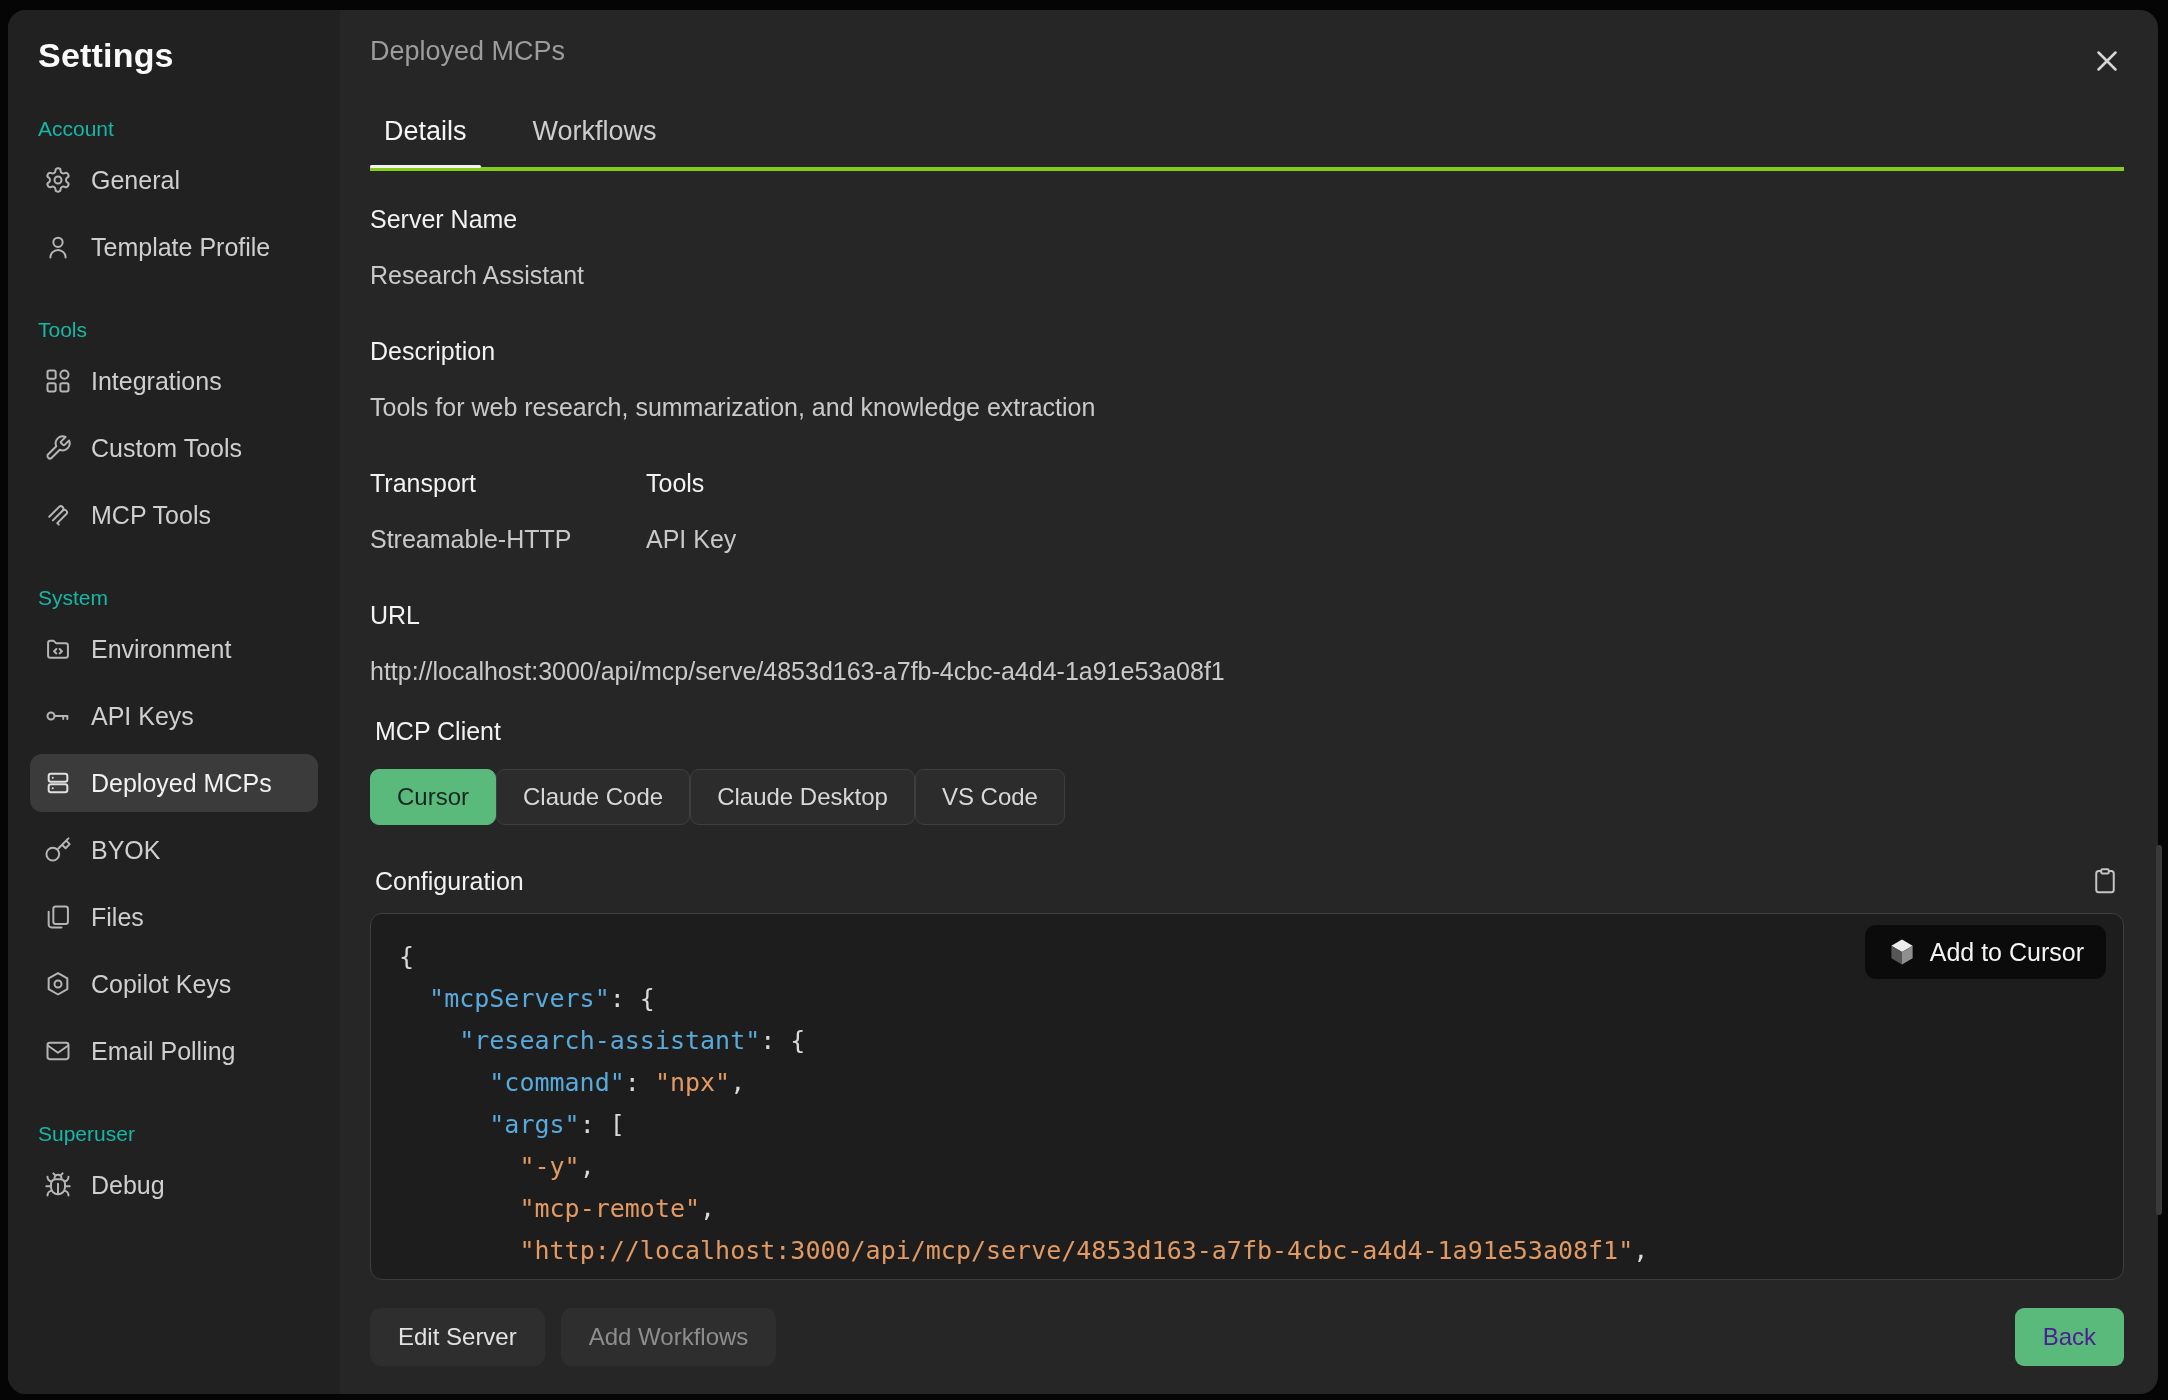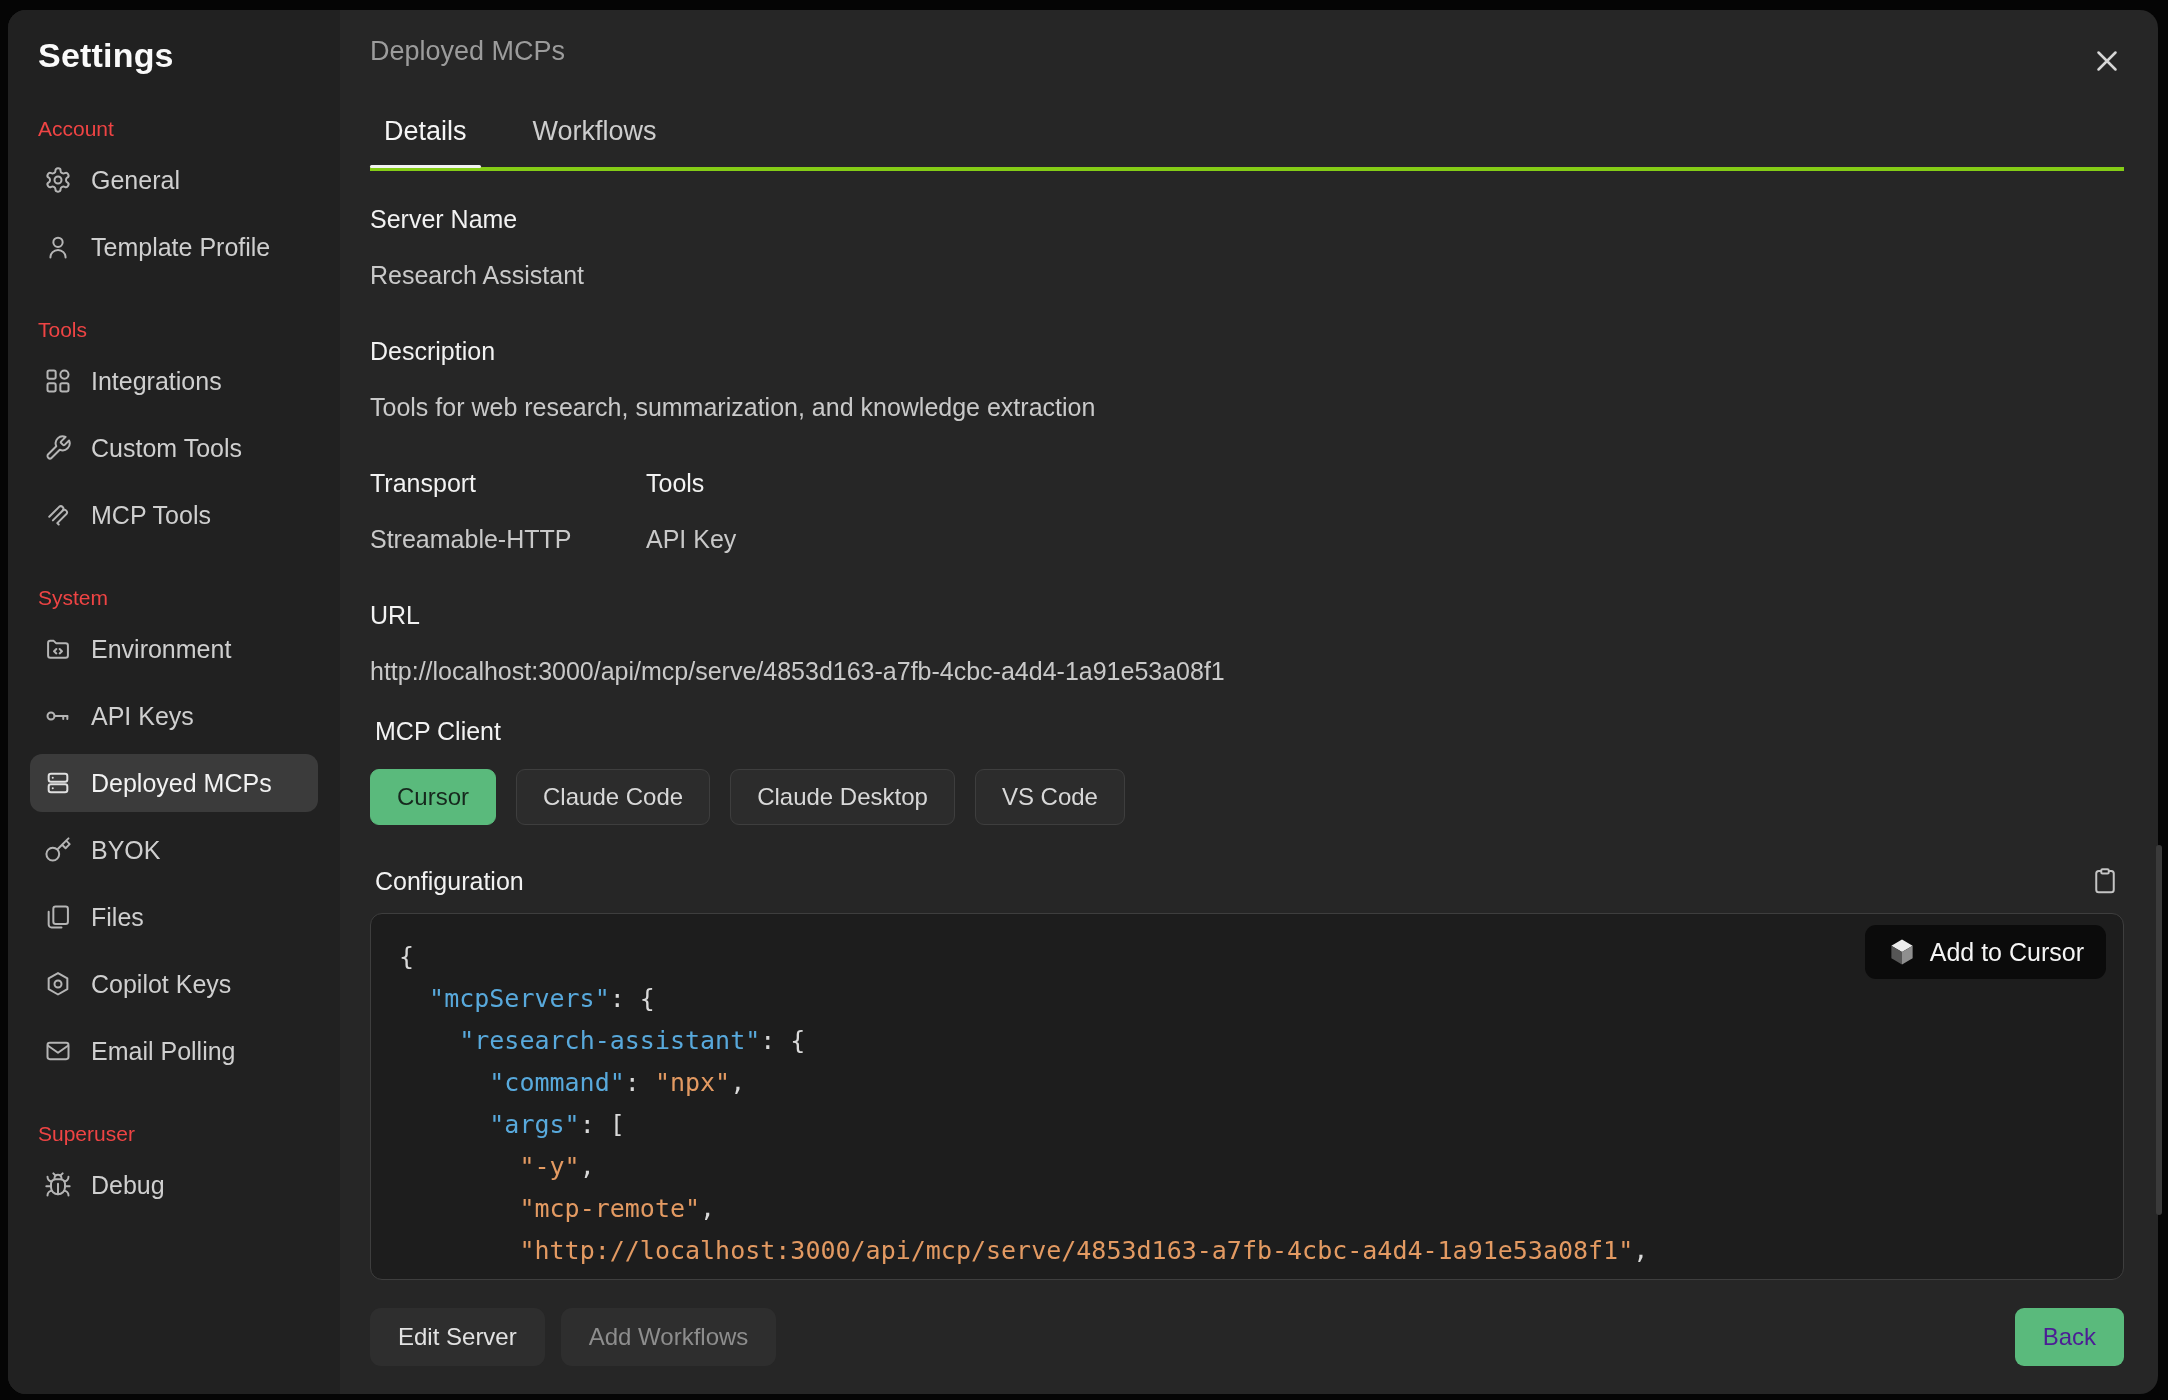--- a/index.html
+++ b/index.html
@@ -12,21 +12,21 @@
     position: absolute; left: 8px; top: 10px; width: 2150px; height: 1384px;
     background: #262626; border-radius: 18px; display: flex; overflow: hidden;
   }
 
   
   .sidebar {
     width: 332px; min-width: 332px; background: #212121; padding: 26px 22px 20px 30px;
     overflow: hidden;
   }
   .sidebar-title { font-size: 34px; font-weight: 700; color: #fafafa; letter-spacing: .2px; }
-  .side-section-label { margin: 42px 0 10px 0; font-size: 21px; color: #ef4444; font-weight: 500; }
+  .side-section-label { margin: 42px 0 10px 0; font-size: 21px; color: #14b8a6; font-weight: 500; }
   .side-item {
     display: flex; align-items: center; gap: 19px; height: 58px; margin: 4px 0 9px -8px;
     padding: 0 14px; border-radius: 12px; color: #cfcfcf; font-size: 25px; cursor: pointer;
     width: 288px;
   }
   .side-item.selected { background: #3b3b3b; color: #f2f2f2; }
   .side-item .icn { width: 28px; height: 28px; display: inline-flex; color: #b5b5b5; flex: none; }
   .side-item.selected .icn { color: #e0e0e0; }
   .icn svg { width: 100%; height: 100%; }
 
@@ -44,21 +44,21 @@
 
   .field-label { margin-top: 32px; font-size: 25px; font-weight: 400; color: #f2f2f2; line-height: 32px; }
   .field-value { margin-top: 24px; font-size: 25px; color: #c9c9c9; line-height: 32px; font-weight: 400; }
 
   .two-col { display: flex; }
   .col-transport { width: 276px; }
   .col-access { flex: 1; }
 
   .indent4 { margin-left: 5px; }
 
-  .client-row { display: flex; gap: 20px; margin-top: 22px; }
+  .client-row { display: flex; gap: 0; margin-top: 22px; }
   .client-btn {
     height: 56px; padding: 0 26px; display: inline-flex; align-items: center; justify-content: center;
     background: #2c2c2c; border: 1px solid #3e3e3e; border-radius: 9px; color: #d8d8d8;
     font-size: 24px; cursor: pointer;
   }
   .client-btn.selected { background: #5aba7c; border-color: #5aba7c; color: #16281d; font-weight: 500; }
 
   .config-row { display: flex; align-items: center; justify-content: space-between; margin-top: 40px; }
   .clipboard-btn { width: 30px; height: 32px; color: #c4c4c4; cursor: pointer; margin-right: 4px; }
   .clipboard-btn svg { width: 100%; height: 100%; }

